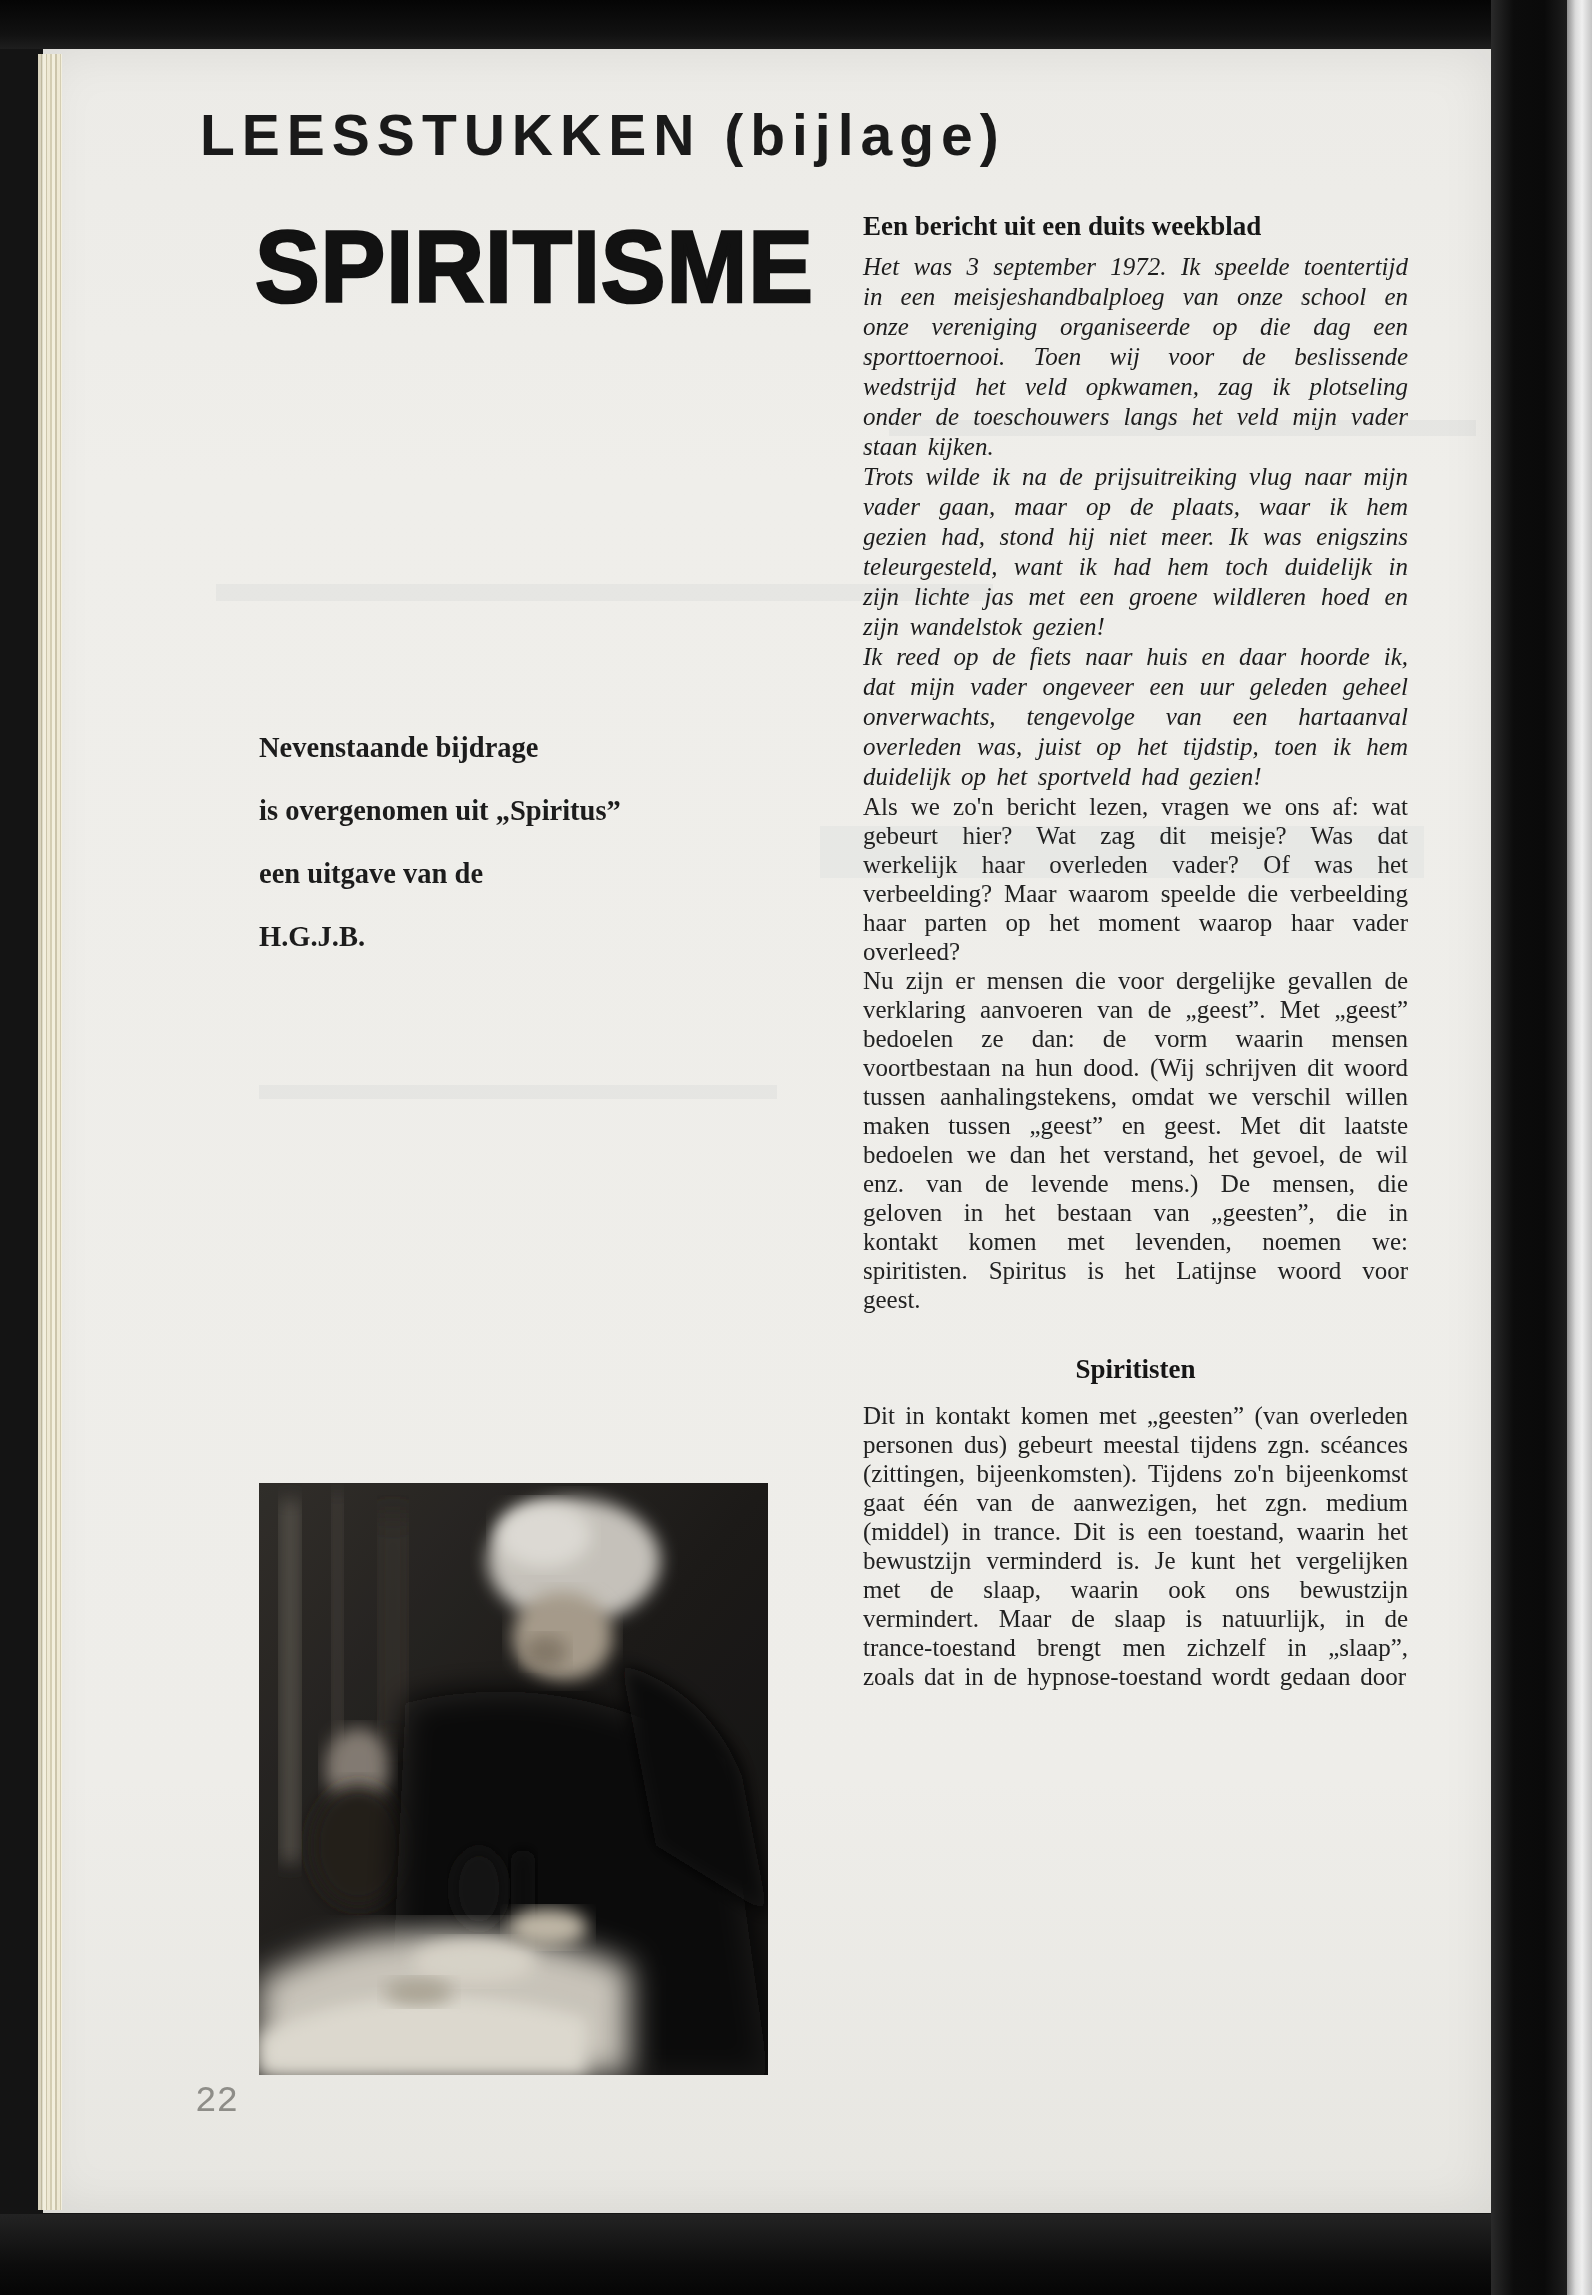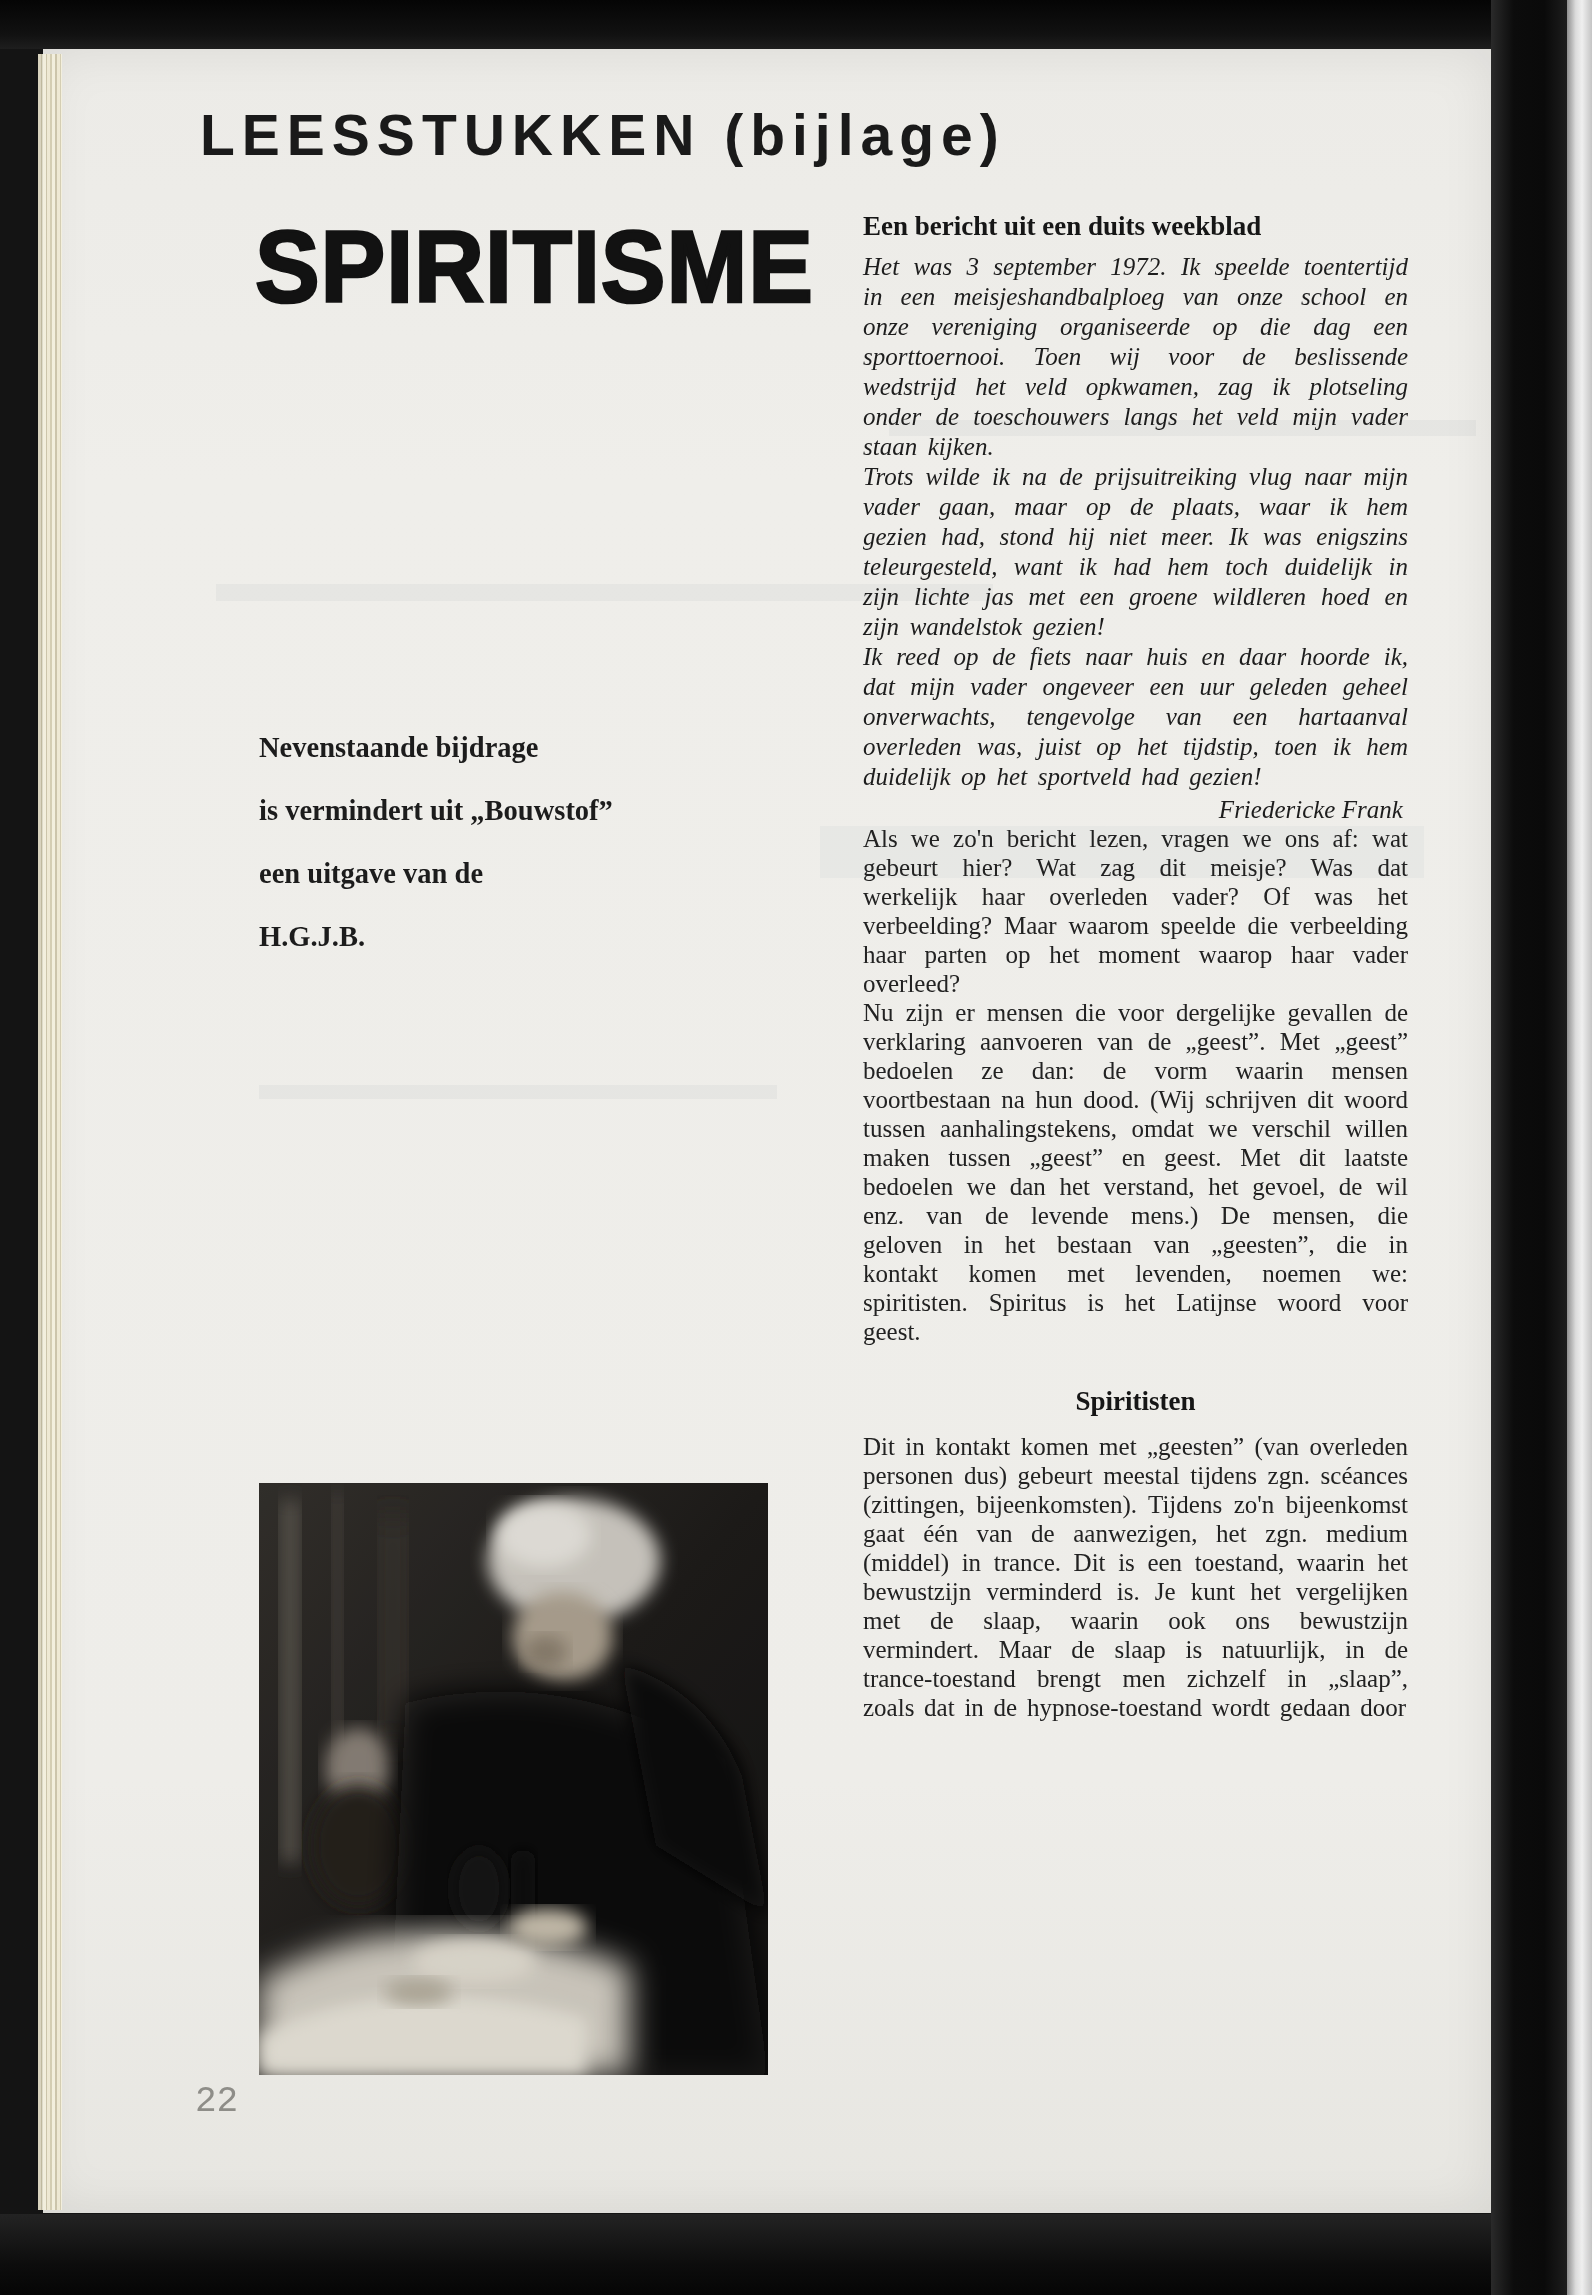--- a/index.html
+++ b/index.html
@@ -174,33 +174,32 @@
 </div>
 
 <div class="page-stack-edge"></div>
 
 <div class="main-title">LEESSTUKKEN (bijlage)</div>
 
 <div class="big-heading">SPIRITISME</div>
 
 <div class="side-note">
   <div class="note-line">Nevenstaande bijdrage</div>
-  <div class="note-line">is vermindert uit „Bouwstof”</div>
+  <div class="note-line">is overgenomen uit „Spiritus”</div>
   <div class="note-line">een uitgave van de</div>
   <div class="note-line">H.G.J.B.</div>
 </div>
 
 <div class="article-col">
   <h2 class="section-heading">Een bericht uit een duits weekblad</h2>
   <div class="story">
     <p>Het was 3 september 1972. Ik speelde toentertijd in een meisjeshandbalploeg van onze school en onze vereniging organiseerde op die dag een sporttoernooi. Toen wij voor de beslissende wedstrijd het veld opkwamen, zag ik plotseling onder de toeschouwers langs het veld mijn vader staan kijken.</p>
     <p>Trots wilde ik na de prijsuitreiking vlug naar mijn vader gaan, maar op de plaats, waar ik hem gezien had, stond hij niet meer. Ik was enigszins teleurgesteld, want ik had hem toch duidelijk in zijn lichte jas met een groene wildleren hoed en zijn wandelstok gezien!</p>
     <p>Ik reed op de fiets naar huis en daar hoorde ik, dat mijn vader ongeveer een uur geleden geheel onverwachts, tengevolge van een hartaanval overleden was, juist op het tijdstip, toen ik hem duidelijk op het sportveld had gezien!</p>
   </div>
-  <div class="attribution">Friedericke Frank</div>
 
   <div class="body-text">
     <p>Als we zo'n bericht lezen, vragen we ons af: wat gebeurt hier? Wat zag dit meisje? Was dat werkelijk haar overleden vader? Of was het verbeelding? Maar waarom speelde die verbeelding haar parten op het moment waarop haar vader overleed?</p>
     <p>Nu zijn er mensen die voor dergelijke gevallen de verklaring aanvoeren van de „geest”. Met „geest” bedoelen ze dan: de vorm waarin mensen voortbestaan na hun dood. (Wij schrijven dit woord tussen aanhalingstekens, omdat we verschil willen maken tussen „geest” en geest. Met dit laatste bedoelen we dan het verstand, het gevoel, de wil enz. van de levende mens.) De mensen, die geloven in het bestaan van „geesten”, die in kontakt komen met levenden, noemen we: spiritisten. Spiritus is het Latijnse woord voor geest.</p>
   </div>
 
   <h2 class="section2-heading">Spiritisten</h2>
   <div class="body-text" style="margin-top:0">
     <p>Dit in kontakt komen met „geesten” (van overleden personen dus) gebeurt meestal tijdens zgn. scéances (zittingen, bijeenkomsten). Tijdens zo'n bijeenkomst gaat één van de aanwezigen, het zgn. medium (middel) in trance. Dit is een toestand, waarin het bewustzijn verminderd is. Je kunt het vergelijken met de slaap, waarin ook ons bewustzijn vermindert. Maar de slaap is natuurlijk, in de trance-toestand brengt men zichzelf in „slaap”, zoals dat in de hypnose-toestand wordt gedaan door</p>
   </div>

